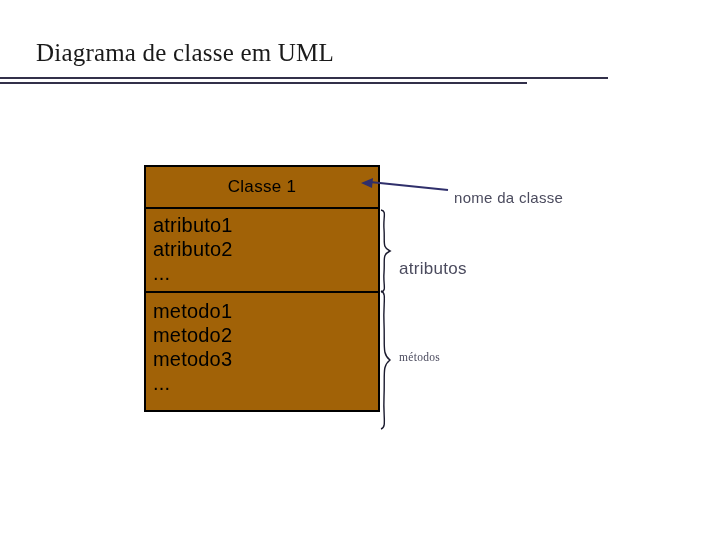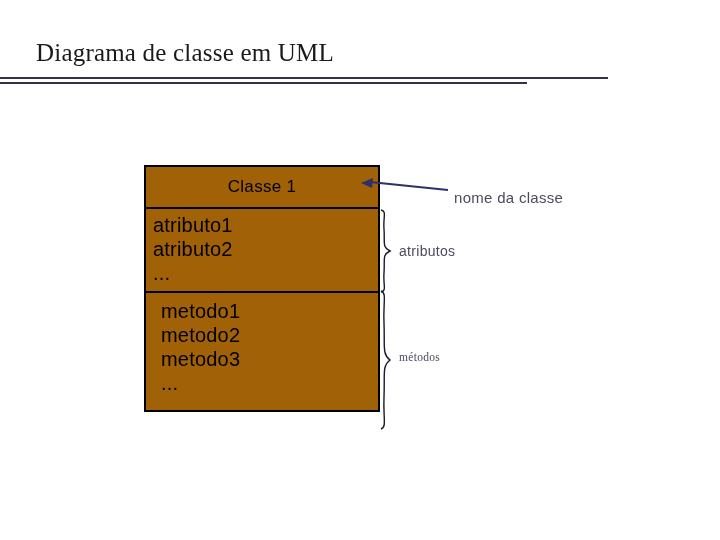--- a/index.html
+++ b/index.html
@@ -76,21 +76,20 @@
     color: #000000;
     letter-spacing: 0.3px;
   }
   #compartment-attributes {
     height: 84px;
     border-bottom: 2px solid #000000;
     padding: 4px 0 0 7px;
   }
   #compartment-methods {
     padding: 6px 0 0 7px;
-    margin-left: 8px;
   }
   .member {
     font-size: 20px;
     line-height: 24px;
     color: #000000;
     letter-spacing: 0.2px;
   }
 
   
   #callout-arrow {
@@ -122,22 +121,22 @@
   }
   #brace-methods {
     left: 378px;
     top: 290px;
     width: 18px;
     height: 140px;
   }
   #label-atributos {
     position: absolute;
     left: 399px;
-    top: 243px;
-    font-size: 14px;
+    top: 259px;
+    font-size: 17px;
     color: #4b4b5e;
     white-space: nowrap;
     letter-spacing: 0.3px;
   }
   #label-metodos {
     position: absolute;
     left: 399px;
     top: 351px;
     font-size: 11.5px;
     color: #4b4b5e;

